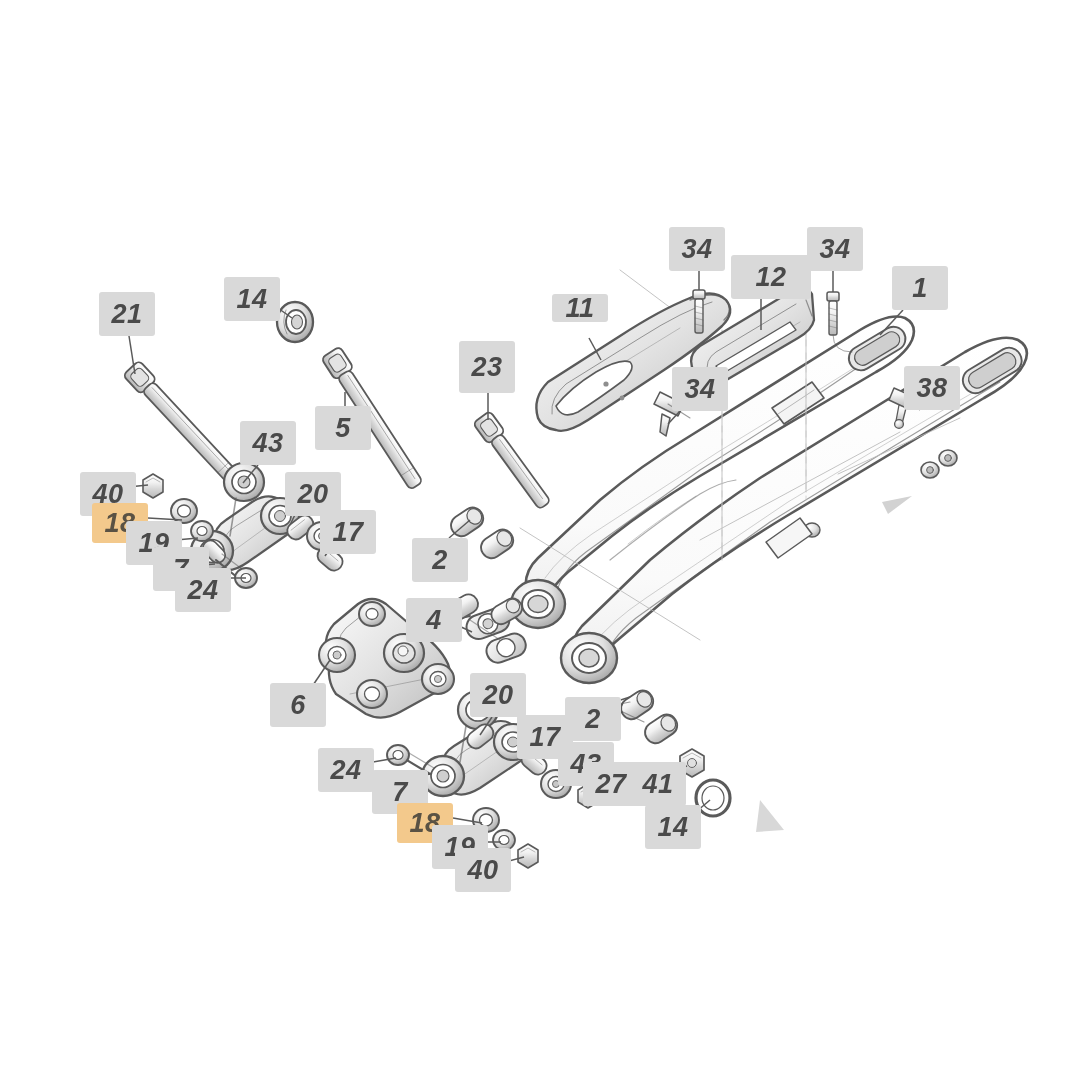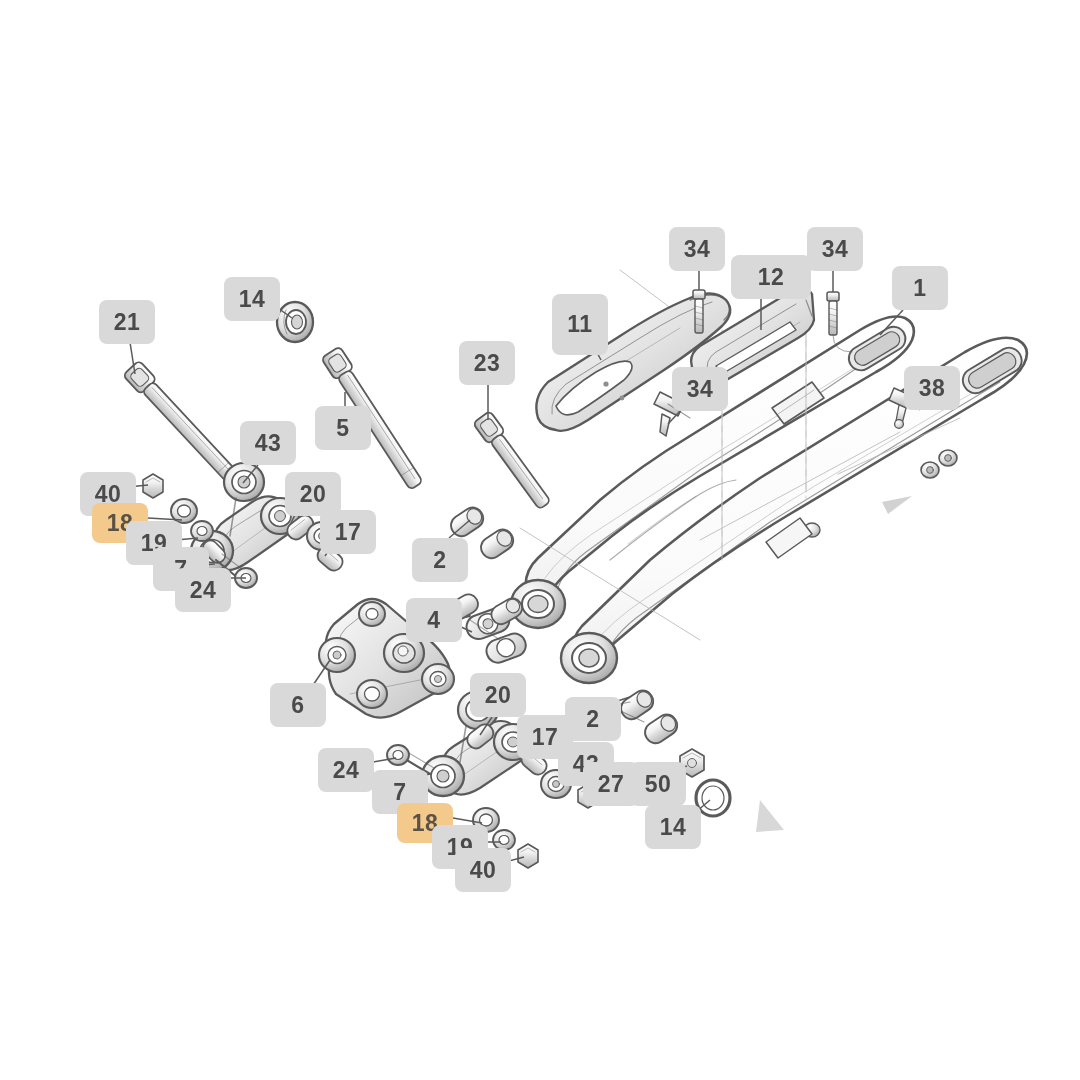--- a/index.html
+++ b/index.html
@@ -34,25 +34,26 @@
   }
   .callout {
     position: absolute;
     box-sizing: border-box;
     display: flex;
     align-items: center;
     justify-content: center;
     background: #d9d9d9;
     color: #4a4a4a;
     font-family: "Liberation Sans", sans-serif;
-    font-size: 23px;
+    font-size: 27px;
     font-weight: 700;
     letter-spacing: 0.5px;
-    border-radius: 8px;
+    border-radius: 3px;
     user-select: none;
+    font-style: italic;
   }
   .callout.hl {
     background: #f3c98c;
     color: #5a5244;
   }
   .leader {
     position: absolute;
     left: 0;
     top: 0;
     width: 1080px;
@@ -476,49 +477,49 @@
       <line x1="699" y1="271" x2="699" y2="290" stroke="#5a5a5a" stroke-width="1.5"></line>
       <line x1="761" y1="299" x2="761" y2="330" stroke="#5a5a5a" stroke-width="1.5"></line>
       <line x1="833" y1="271" x2="833" y2="292" stroke="#5a5a5a" stroke-width="1.5"></line>
       <line x1="903" y1="310" x2="880" y2="335" stroke="#5a5a5a" stroke-width="1.5"></line>
       <line x1="589" y1="338" x2="601" y2="360" stroke="#5a5a5a" stroke-width="1.5"></line>
       <line x1="680" y1="411" x2="668" y2="424" stroke="#5a5a5a" stroke-width="1.5"></line>
       <line x1="920" y1="410" x2="906" y2="396" stroke="#5a5a5a" stroke-width="1.5"></line>
     </svg>
 
   <div id="labels">
-      <div class="callout" style="left: 99px; top: 292px; width: 56px; height: 44px; margin-top: 8px;">21</div>
+      <div class="callout" style="left: 99px; top: 292px; width: 56px; height: 44px;">21</div>
       <div class="callout" style="left: 224px; top: 277px; width: 56px; height: 44px;">14</div>
-      <div class="callout" style="left: 459px; top: 341px; width: 56px; height: 44px;">23</div>
+      <div class="callout" style="left: 459px; top: 341px; width: 56px; height: 52px;">23</div>
       <div class="callout" style="left: 315px; top: 406px; width: 56px; height: 44px;">5</div>
       <div class="callout" style="left: 240px; top: 421px; width: 56px; height: 44px;">43</div>
       <div class="callout" style="left: 80px; top: 472px; width: 56px; height: 44px;">40</div>
       <div class="callout" style="left: 285px; top: 472px; width: 56px; height: 44px;">20</div>
       <div class="callout hl" style="left: 92px; top: 503px; width: 56px; height: 40px;">18</div>
       <div class="callout" style="left: 320px; top: 510px; width: 56px; height: 44px;">17</div>
       <div class="callout" style="left: 126px; top: 521px; width: 56px; height: 44px;">19</div>
       <div class="callout" style="left: 412px; top: 538px; width: 56px; height: 44px;">2</div>
       <div class="callout" style="left: 153px; top: 547px; width: 56px; height: 44px;">7</div>
       <div class="callout" style="left: 175px; top: 568px; width: 56px; height: 44px;">24</div>
       <div class="callout" style="left: 406px; top: 598px; width: 56px; height: 44px;">4</div>
       <div class="callout" style="left: 270px; top: 683px; width: 56px; height: 44px;">6</div>
       <div class="callout" style="left: 470px; top: 673px; width: 56px; height: 44px;">20</div>
       <div class="callout" style="left: 517px; top: 715px; width: 56px; height: 44px;">17</div>
       <div class="callout" style="left: 565px; top: 697px; width: 56px; height: 44px;">2</div>
       <div class="callout" style="left: 318px; top: 748px; width: 56px; height: 44px;">24</div>
       <div class="callout" style="left: 558px; top: 742px; width: 56px; height: 44px;">43</div>
       <div class="callout" style="left: 372px; top: 770px; width: 56px; height: 44px;">7</div>
       <div class="callout" style="left: 583px; top: 762px; width: 56px; height: 44px;">27</div>
-      <div class="callout" style="left: 630px; top: 762px; width: 56px; height: 44px;">50</div>
+      <div class="callout" style="left: 630px; top: 762px; width: 56px; height: 44px;">41</div>
       <div class="callout hl" style="left: 397px; top: 803px; width: 56px; height: 40px;">18</div>
       <div class="callout" style="left: 645px; top: 805px; width: 56px; height: 44px;">14</div>
       <div class="callout" style="left: 432px; top: 825px; width: 56px; height: 44px;">19</div>
       <div class="callout" style="left: 455px; top: 848px; width: 56px; height: 44px;">40</div>
       <div class="callout" style="left: 669px; top: 227px; width: 56px; height: 44px;">34</div>
       <div class="callout" style="left: 731px; top: 255px; width: 80px; height: 44px;">12</div>
       <div class="callout" style="left: 807px; top: 227px; width: 56px; height: 44px;">34</div>
       <div class="callout" style="left: 892px; top: 266px; width: 56px; height: 44px;">1</div>
-      <div class="callout" style="left: 552px; top: 294px; width: 56px; height: 61px;">11</div>
+      <div class="callout" style="left: 552px; top: 294px; width: 56px; height: 28px;">11</div>
       <div class="callout" style="left: 672px; top: 367px; width: 56px; height: 44px;">34</div>
       <div class="callout" style="left: 904px; top: 366px; width: 56px; height: 44px;">38</div>
     </div>
 
 </div>
 
 </body></html>

